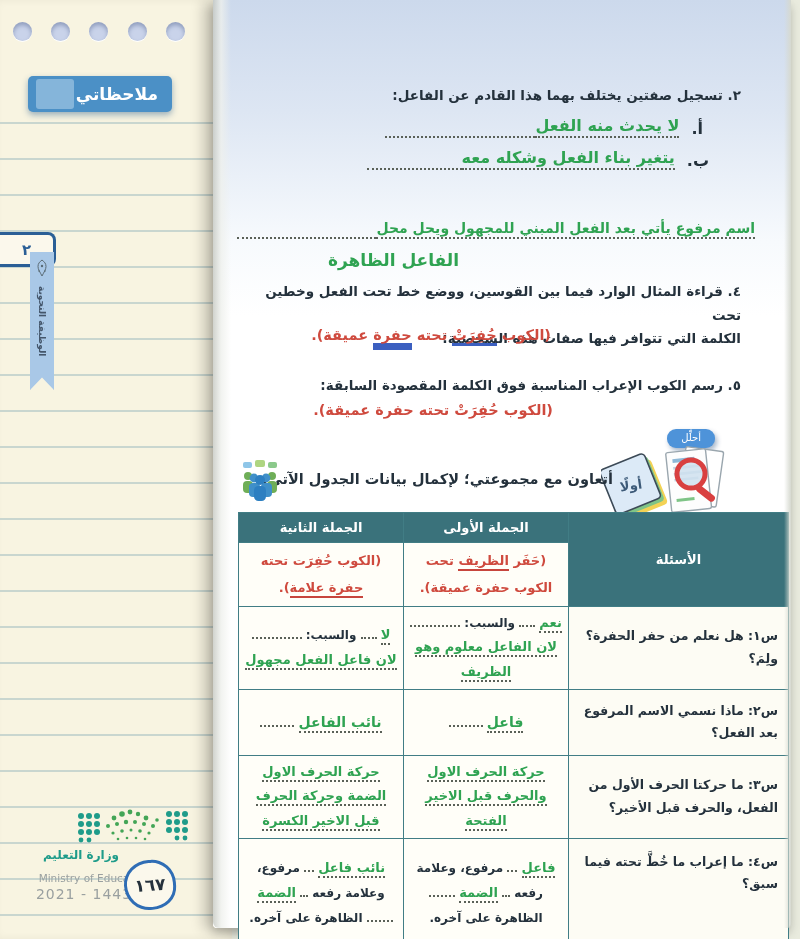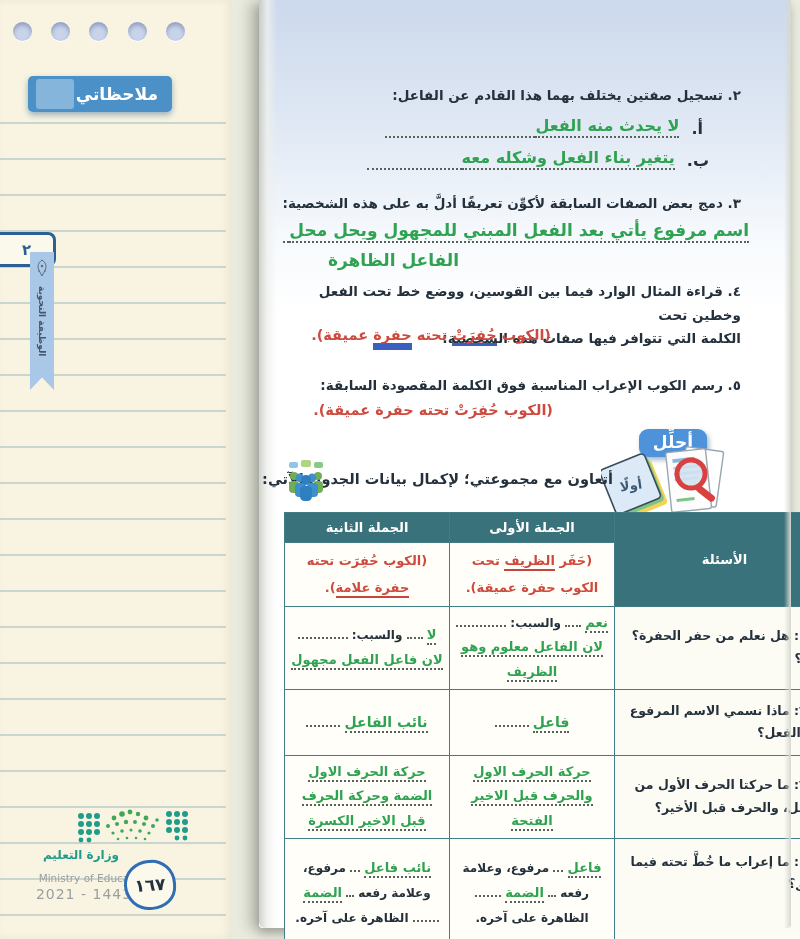--- a/index.html
+++ b/index.html
@@ -71,21 +71,20 @@
     display:flex; align-items:center; justify-content:center;
     color:#25313c; font-weight:bold; font-size:17px;
     transform:rotate(-4deg);
   }
   
   .page {
     position:absolute; left:213px; top:0; right:9px; bottom:11px;
     background:linear-gradient(180deg,#ccd9ec 0%,#dde6f3 12%,#f7fafd 26%,#ffffff 34%);
     box-shadow:-9px 2px 14px rgba(0,0,0,.22), 0 6px 10px rgba(0,0,0,.18);
     border-radius:0 0 6px 4px;
-    margin-left:46px;
   }
   .page::before { 
     content:""; position:absolute; left:0; top:0; bottom:0; width:18px;
     background:linear-gradient(90deg,#c5c8c1 0%, #eef0ec 45%, rgba(255,255,255,0) 100%);
     opacity:.8; border-radius:0 0 0 6px;
   }
   .page::after { 
     content:""; position:absolute; right:0; top:0; bottom:0; width:7px;
     background:linear-gradient(270deg,#d6d9d0, rgba(255,255,255,0));
     border-radius:0 0 4px 0;
@@ -95,22 +94,22 @@
   .org  { color:#cf4a3e; font-weight:bold; }
   .dots { display:inline-block; border-bottom:2px dotted #5a6158; height:.95em; vertical-align:baseline; }
   .on-dots { border-bottom:2px dotted #5a6158; padding-bottom:1px; }
   .item { position:absolute; right:50px; font-size:13.5px; line-height:1.75; }
   .ans-row { position:absolute; display:flex; align-items:flex-end; direction:rtl; }
   .ul-blue  { box-shadow:0 3px 0 #3b5fc0; }
   .ul-blue2 { box-shadow:0 3px 0 #3b5fc0, 0 7px 0 #3b5fc0; }
   .ul-red   { border-bottom:2px solid #c7453d; padding-bottom:1px; }
   
   .badge {
-    position:absolute; right:84px; top:429px;
-    background:#4e93d9; color:#fff; font-weight:bold; font-size:17px;
+    position:absolute; right:76px; top:429px;
+    background:#4e93d9; color:#fff; font-weight:normal; font-size:10px;
     padding:3px 14px 5px; border-radius:9px;
     box-shadow:2px 3px 5px rgba(30,70,120,.4);
   }
   .icon-abs { position:absolute; }
   
   .coop {
     position:absolute; right:178px; top:471px;
     font-size:14.5px; color:#24313c; font-weight:bold;
   }
   
@@ -224,25 +223,21 @@
     <span class="blk" style="margin-left:12px">أ.</span>
     <span class="hand on-dots">لا يحدث منه الفعل</span>
     <span class="dots" style="width:150px"></span>
   </div>
   <div class="ans-row" style="top:148px; right:82px; left:88px; font-size:16px;">
     <span class="blk" style="margin-left:12px">ب.</span>
     <span class="hand on-dots">يتغير بناء الفعل وشكله معه</span>
     <span class="dots" style="width:95px"></span>
   </div>
 
-  <div class="item blk" style="top:192px">
-    <span>٣.</span>
-    <span>دمج بعض الصفات السابقة لأكوِّن تعريفًا أدلَّ به على هذه الشخصية:</span>
-  </div>
-  <div class="ans-row" style="top:220px; right:42px; left:24px; font-size:17px;">
+  <div class="ans-row" style="top:220px; right:36px; left:24px; font-size:14px;">
     <span class="hand on-dots">اسم مرفوع يأتي بعد الفعل المبني للمجهول ويحل محل</span>
     <span class="dots" style="flex:1"></span>
   </div>
   <div class="hand" style="position:absolute; top:250px; right:332px; font-size:17px;">الفاعل الظاهرة</div>
 
   <div class="item blk" style="top:280px; left:30px;">
     <span>٤.</span>
     <span>قراءة المثال الوارد فيما بين القوسين، ووضع خط تحت الفعل وخطين تحت</span><br>
     <span>الكلمة التي تتوافر فيها صفات هذه الشخصية:</span>
   </div>

